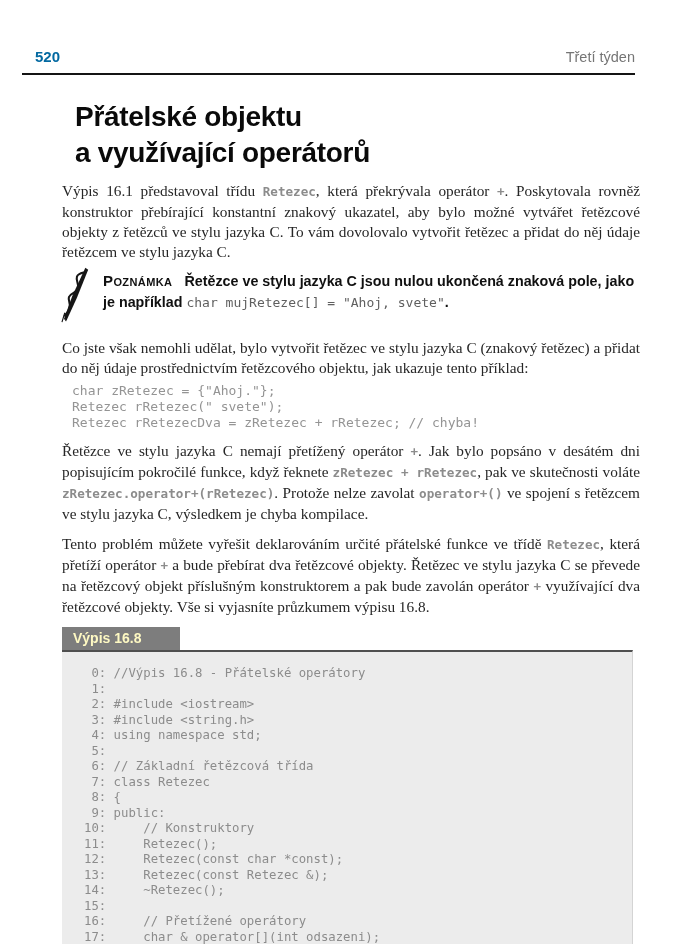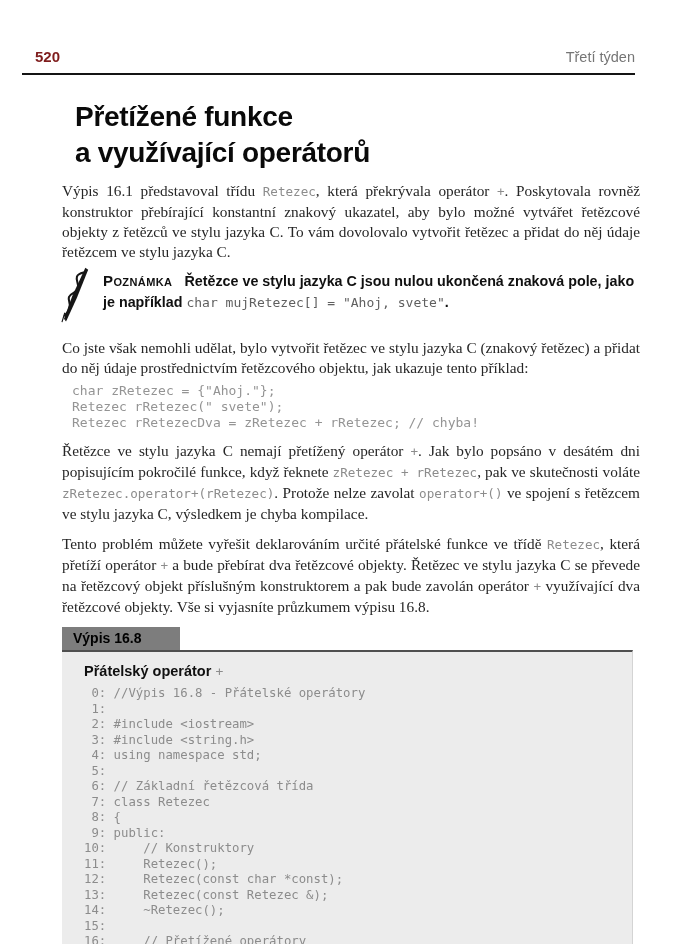--- a/index.html
+++ b/index.html
@@ -12,55 +12,55 @@
   *{box-sizing:border-box;}
   html,body{margin:0;padding:0;}
   body{
     width:700px;height:944px;background:#ffffff;overflow:hidden;
     font-family:"Liberation Serif", serif;color:var(--ink);
   }
   .running-head{
     display:flex;justify-content:space-between;align-items:baseline;
     margin:0 65px 0 35px;padding-top:48px;
   }
-  .pagenum{font-family:"Liberation Sans", sans-serif;font-weight:bold;font-size:15px;color:#7f1d1d;}
+  .pagenum{font-family:"Liberation Sans", sans-serif;font-weight:bold;font-size:15px;color:#0369a1;}
   .section{font-family:"Liberation Sans", sans-serif;font-weight:normal;font-size:14.5px;color:var(--head-gray);}
   .rule{margin:8px 65px 0 22px;border-top:2px solid #141414;height:0;}
   .content{margin:24px 60px 0 62px;width:578px;}
   .title{
     font-family:"Liberation Sans", sans-serif;font-weight:bold;
     font-size:28px;line-height:36px;letter-spacing:-0.3px;color:#0a0a0a;
     margin:24px 0 0 13px;
   }
   .title-line{display:block;}
   .body-para{
     font-size:15.3px;line-height:20px;text-align:justify;
     color:#262626;margin:10px 0 0 0;
   }
   .mono-inline{
     font-family:"DejaVu Sans Mono", monospace;
-    font-size:12.6px;color:var(--code-gray);
+    font-size:12.6px;color:var(--code-gray);font-weight:bold;
   }
   .note{display:flex;gap:9px;margin:4px 0 0 0;min-height:56px;align-items:flex-start;}
   .note-icon{flex:0 0 36px;width:36px;height:58px;margin-left:-4px;}
   .note-text{
     font-family:"Liberation Sans", sans-serif;font-weight:bold;
     font-size:14.3px;line-height:21px;color:#101010;text-align:left;
     margin:4px 0 0 0;
   }
   .note-label{font-variant:small-caps;letter-spacing:0.4px;margin-right:12px;font-size:15px;text-align:center;}
   .note-text .mono-inline{color:#5f5f5f;font-weight:normal;font-size:13px;}
   .code-snippet{
     font-family:"DejaVu Sans Mono", monospace;font-size:13px;line-height:16px;
     color:#949494;margin:5px 0 0 10px;white-space:pre;
   }
   .para-tight{margin-top:14px;}
   .listing{margin-top:10px;}
   .listing-tab{
-    display:inline-block;background:var(--tab-bg);color:#000000;
+    display:inline-block;background:var(--tab-bg);color:#fef9c3;
     font-family:"Liberation Sans", sans-serif;font-weight:bold;font-size:14px;
     padding:3px 38px 4px 11px;vertical-align:bottom;text-align:right;
   }
   .listing-box{
     width:571px;background:var(--box-bg);
     border-top:2px solid #4f4f4f;border-right:1px solid #d4d4d4;border-bottom:1px solid #cfcfcf;
     padding:7px 0 11px 22px;
   }
   .listing-caption{
     font-family:"Liberation Sans", sans-serif;font-weight:bold;font-size:14.5px;color:#101010;
@@ -79,21 +79,21 @@
 
   <header class="running-head">
     <span class="pagenum">520</span>
     <span class="section">Třetí týden</span>
   </header>
   <div class="rule"></div>
 
   <main class="content">
 
     <h1 class="title">
-      <span class="title-line">Přetížené funkce</span>
+      <span class="title-line">Přátelské objektu</span>
       <span class="title-line">a využívající operátorů</span>
     </h1>
 
     <p class="body-para"><span>Výpis 16.1 představoval třídu </span><span class="mono-inline">Retezec</span><span>, která překrývala operátor </span><span class="mono-inline">+</span><span>. Poskytovala rovněž konstruktor přebírající konstantní znakový ukazatel, aby bylo možné vytvářet řetězcové objekty z řetězců ve stylu jazyka C. To vám dovolovalo vytvořit řetězec a přidat do něj údaje řetězcem ve stylu jazyka C.</span></p>
 
     <aside class="note">
       <span class="note-icon">
         <svg viewBox="0 0 36 62" width="36" height="58" aria-hidden="true">
           <path d="M28 2 L14 32 L5 57 L8 58 L19 34 L31 4 Z" fill="#161616"></path>
           <path d="M26 7 C 9 11, 29 22, 15 29 C 3 35, 19 40, 6 53" stroke="#161616" stroke-width="2.2" fill="none" stroke-linecap="round"></path>
@@ -111,21 +111,20 @@
 Retezec rRetezec(" svete");
 Retezec rRetezecDva = zRetezec + rRetezec; // chyba!</pre>
 
     <p class="body-para"><span>Řetězce ve stylu jazyka C nemají přetížený operátor </span><span class="mono-inline">+</span><span>. Jak bylo popsáno v desátém dni popisujícím pokročilé funkce, když řeknete </span><span class="mono-inline">zRetezec + rRetezec</span><span>, pak ve skutečnosti voláte </span><span class="mono-inline">zRetezec.operator+(rRetezec)</span><span>. Protože nelze zavolat </span><span class="mono-inline">operator+()</span><span> ve spojení s řetězcem ve stylu jazyka C, výsledkem je chyba kompilace.</span></p>
 
     <p class="body-para"><span>Tento problém můžete vyřešit deklarováním určité přátelské funkce ve třídě </span><span class="mono-inline">Retezec</span><span>, která přetíží operátor </span><span class="mono-inline">+</span><span> a bude přebírat dva řetězcové objekty. Řetězec ve stylu jazyka C se převede na řetězcový objekt příslušným konstruktorem a pak bude zavolán operátor </span><span class="mono-inline">+</span><span> využívající dva řetězcové objekty. Vše si vyjasníte průzkumem výpisu 16.8.</span></p>
 
     <section class="listing">
       <div class="listing-tab">Výpis 16.8</div>
       <div class="listing-box">
-        <div class="listing-caption"><span>Přátelský operátor </span><span class="mono-inline">+</span></div>
         <pre class="listing-code"> 0: //Výpis 16.8 - Přátelské operátory
  1:
  2: #include &lt;iostream&gt;
  3: #include &lt;string.h&gt;
  4: using namespace std;
  5:
  6: // Základní řetězcová třída
  7: class Retezec
  8: {
  9: public:

